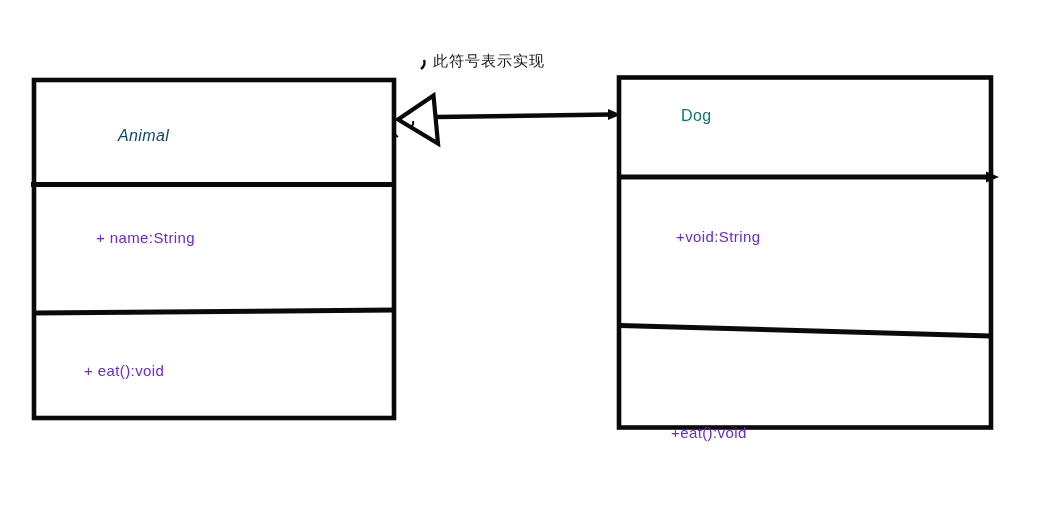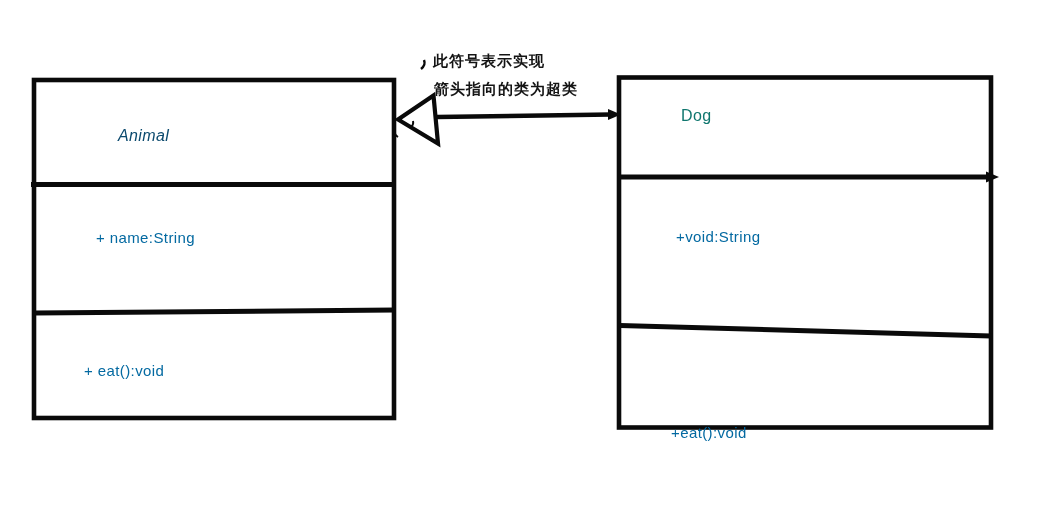--- a/index.html
+++ b/index.html
@@ -33,27 +33,26 @@
     font-style: italic;
     font-size: 16px;
     color: #0c4a6e;
   }
   .class-title {
     font-size: 16px;
     color: #0f766e;
   }
   .member {
     font-size: 15px;
-    color: #0369a1;
+    color: #6d28d9;
   }
   .note {
     font-size: 15px;
     color: #141414;
     letter-spacing: 1px;
-    font-weight: bold;
   }
 </style>
 </head>
 <body>
 
 <div class="canvas">
 
   <svg class="strokes" viewBox="0 0 1059 507">
 
     <g>
@@ -82,15 +81,14 @@
 
   <div class="txt class-title-italic" style="left:118px; top:126px;">Animal</div>
   <div class="txt member" style="left:96px; top:229px;">+ name:String</div>
   <div class="txt member" style="left:84px; top:362px;">+ eat():void</div>
 
   <div class="txt class-title" style="left:681px; top:106px;">Dog</div>
   <div class="txt member" style="left:676px; top:228px;">+void:String</div>
   <div class="txt member" style="left:671px; top:400px;margin-top:24px;">+eat():void</div>
 
   <div class="txt note" style="left:433px; top:52px;">此符号表示实现</div>
-  <div class="txt note" style="left:434px; top:80px;">箭头指向的类为超类</div>
 
 </div>
 
 </body></html>

